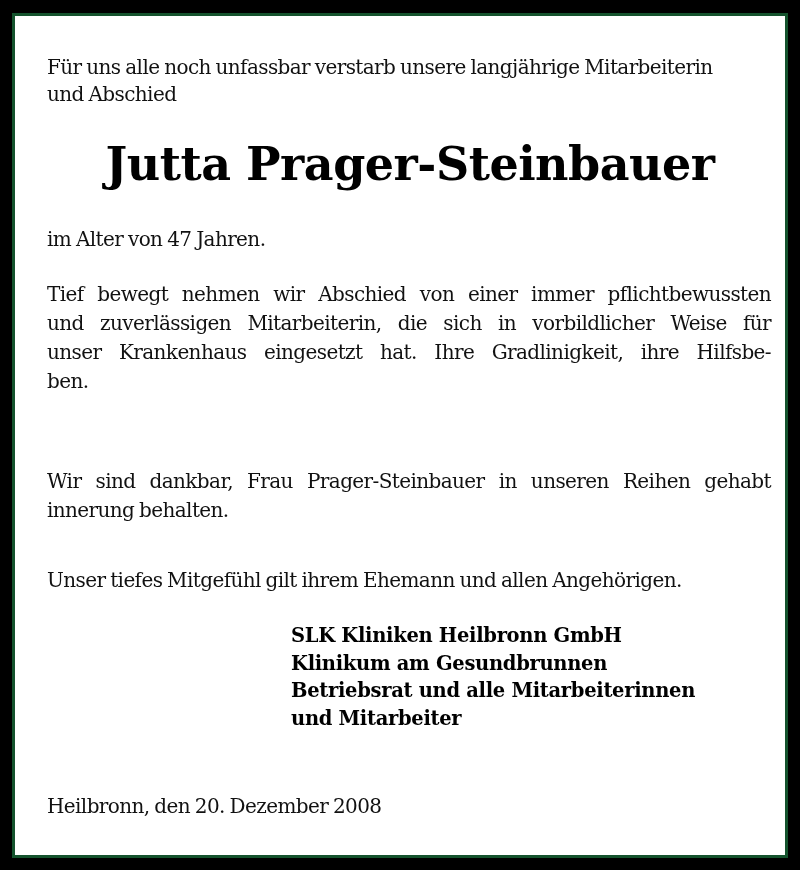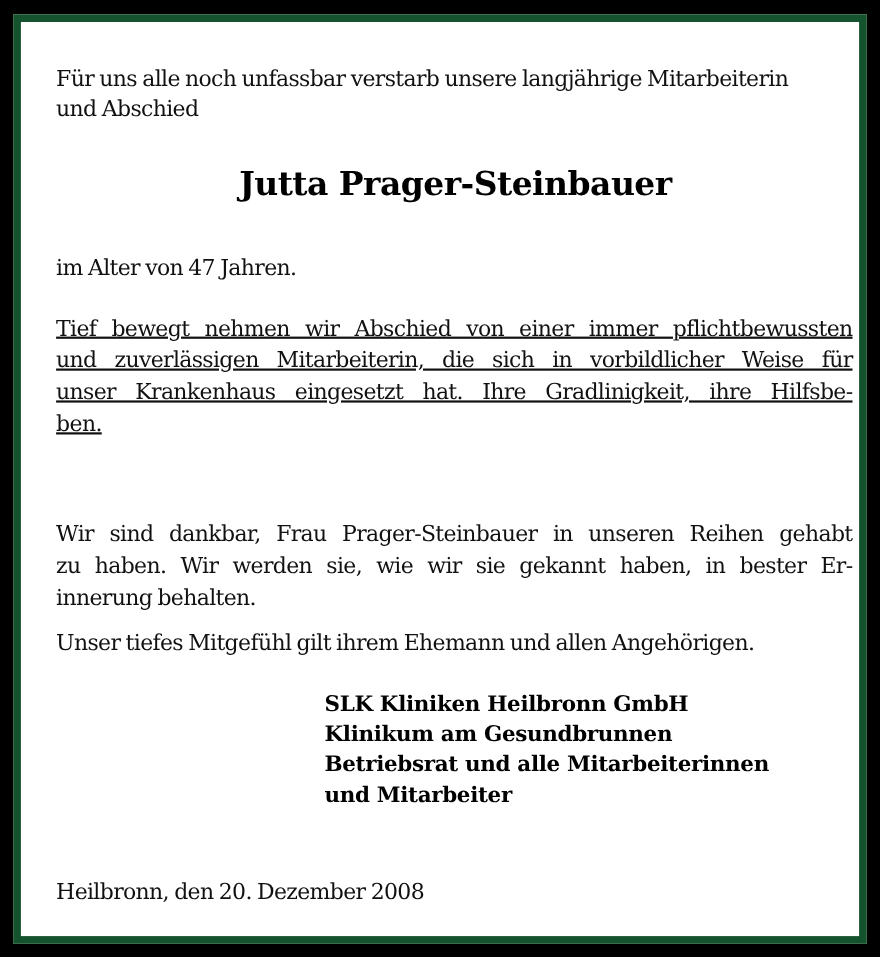--- a/index.html
+++ b/index.html
@@ -14,21 +14,21 @@
       overflow: hidden;
     }
     .frame {
       position: absolute;
       left: 12px;
       top: 13px;
       width: 776px;
       height: 845px;
       background: #fff;
       box-sizing: border-box;
-      border: 7px solid #14532d;
+      border: 3px solid #14532d;
     }
     .content {
       position: absolute;
       left: 32px;
       top: 0;
       width: 726px;
       color: #111;
       font-family: "DejaVu Serif", "Liberation Serif", serif;
     }
     .intro {
@@ -42,21 +42,21 @@
       word-spacing: -1px;
     }
     .name {
       position: absolute;
       top: 120px;
       left: 0;
       width: 726px;
       text-align: center;
       font-family: "DejaVu Serif", "Liberation Serif", serif;
       font-weight: bold;
-      font-size: 30px;
+      font-size: 46px;
       line-height: 56px;
       letter-spacing: -0.5px;
       color: #000;
     }
     .age {
       position: absolute;
       top: 210px;
       left: 0;
       font-size: 20px;
       line-height: 27px;
@@ -75,21 +75,21 @@
     }
     .para .line {
       display: block;
       text-align: justify;
       text-align-last: justify;
       white-space: nowrap;
     }
     .para .line.last {
       text-align-last: left;
     }
-    .p1 { top: 264px; text-decoration: underline; }
+    .p1 { top: 264px; }
     .p2 { top: 435px; margin-top: 16px; }
     .p3 { top: 550px; }
     .signature {
       position: absolute;
       top: 606px;
       left: 244px;
       font-family: "DejaVu Serif", "Liberation Serif", serif;
       font-weight: bold;
       font-size: 19.5px;
       line-height: 27.5px;
@@ -127,21 +127,20 @@
 
     <div class="para p1">
       <span class="line">Tief bewegt nehmen wir Abschied von einer immer pflichtbewussten</span>
       <span class="line">und zuverlässigen Mitarbeiterin, die sich in vorbildlicher Weise für</span>
       <span class="line">unser Krankenhaus eingesetzt hat. Ihre Gradlinigkeit, ihre Hilfsbe-</span>
       <span class="line last">ben.</span>
     </div>
 
     <div class="para p2">
       <span class="line">Wir sind dankbar, Frau Prager-Steinbauer in unseren Reihen gehabt</span>
-      <span class="line">zu haben. Wir werden sie, wie wir sie gekannt haben, in bester Er-</span>
       <span class="line last">innerung behalten.</span>
     </div>
 
     <div class="para p3">
       <span class="line last">Unser tiefes Mitgefühl gilt ihrem Ehemann und allen Angehörigen.</span>
     </div>
 
     <div class="signature">
       <span>SLK Kliniken Heilbronn GmbH</span>
       <span>Klinikum am Gesundbrunnen</span>

